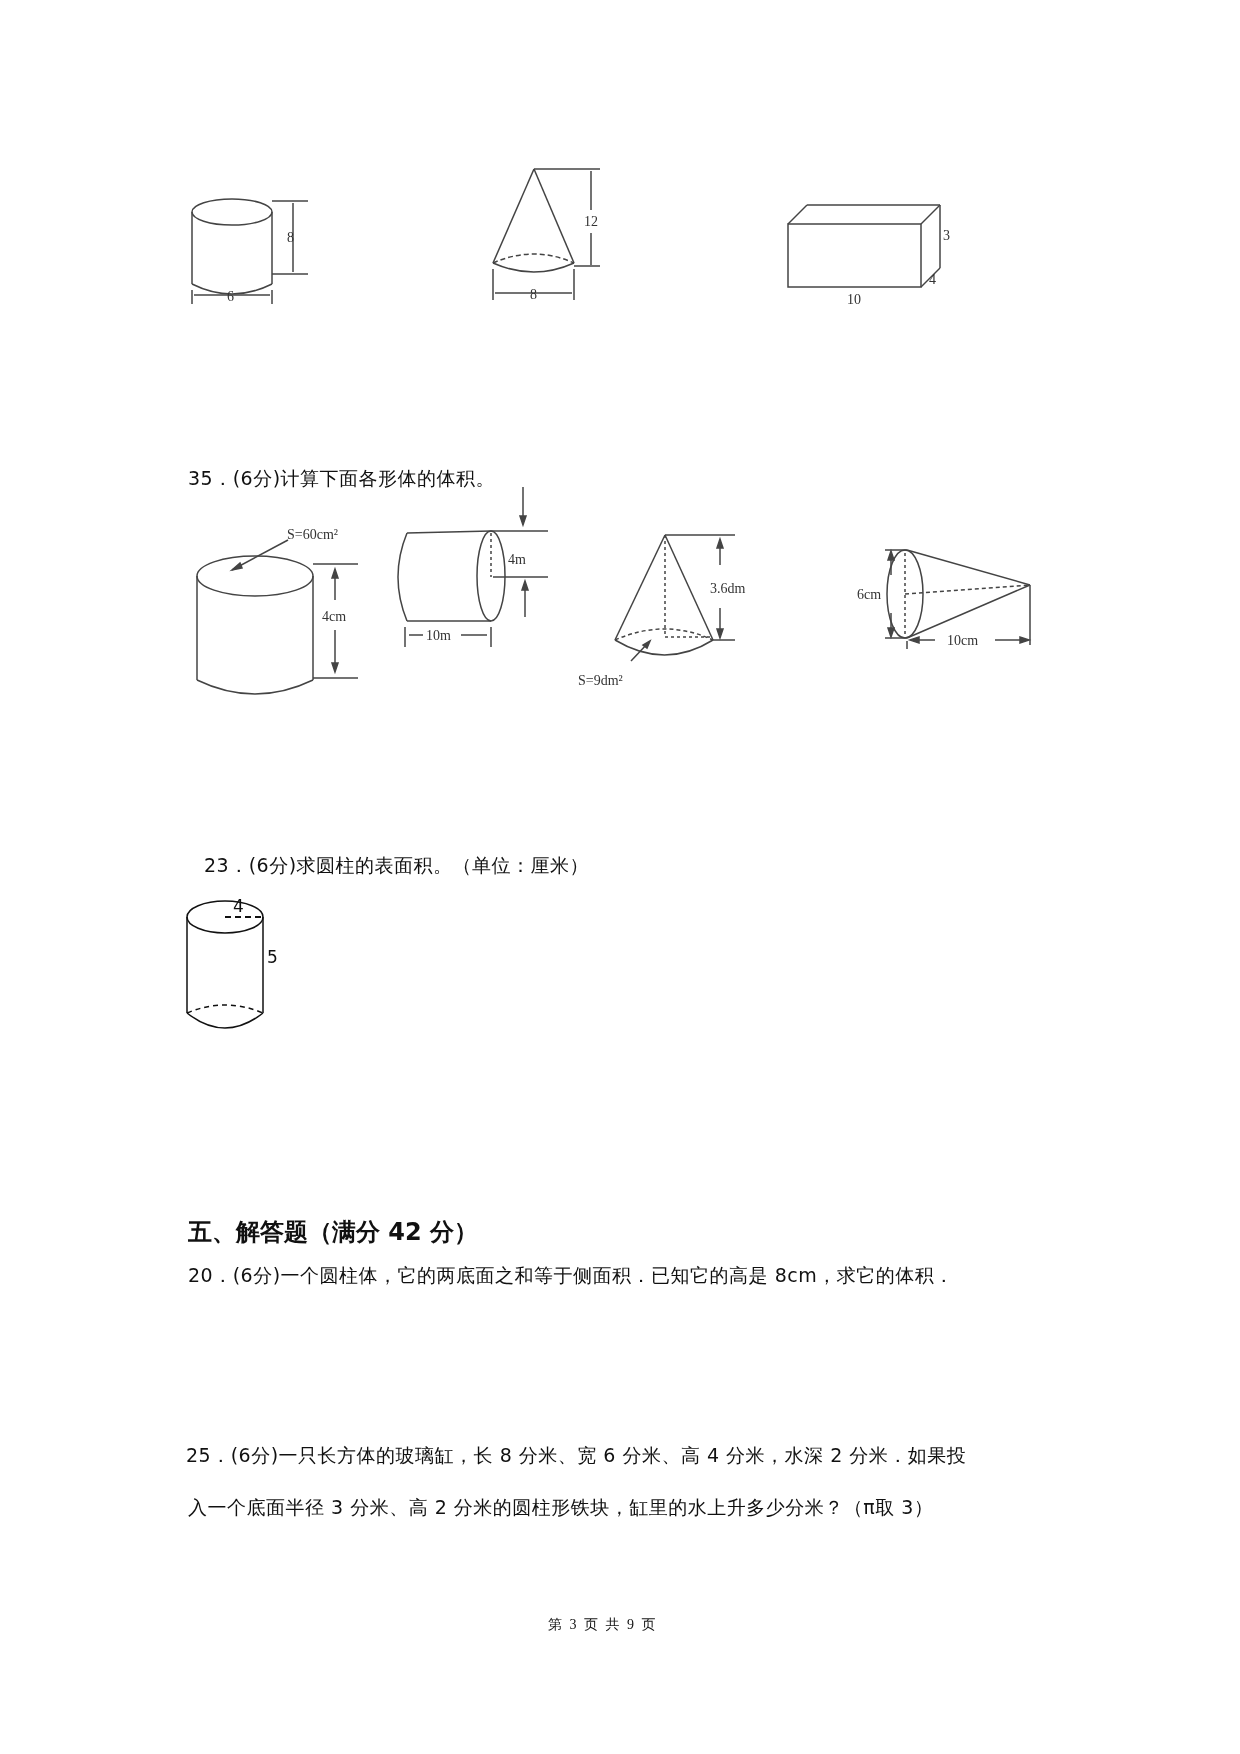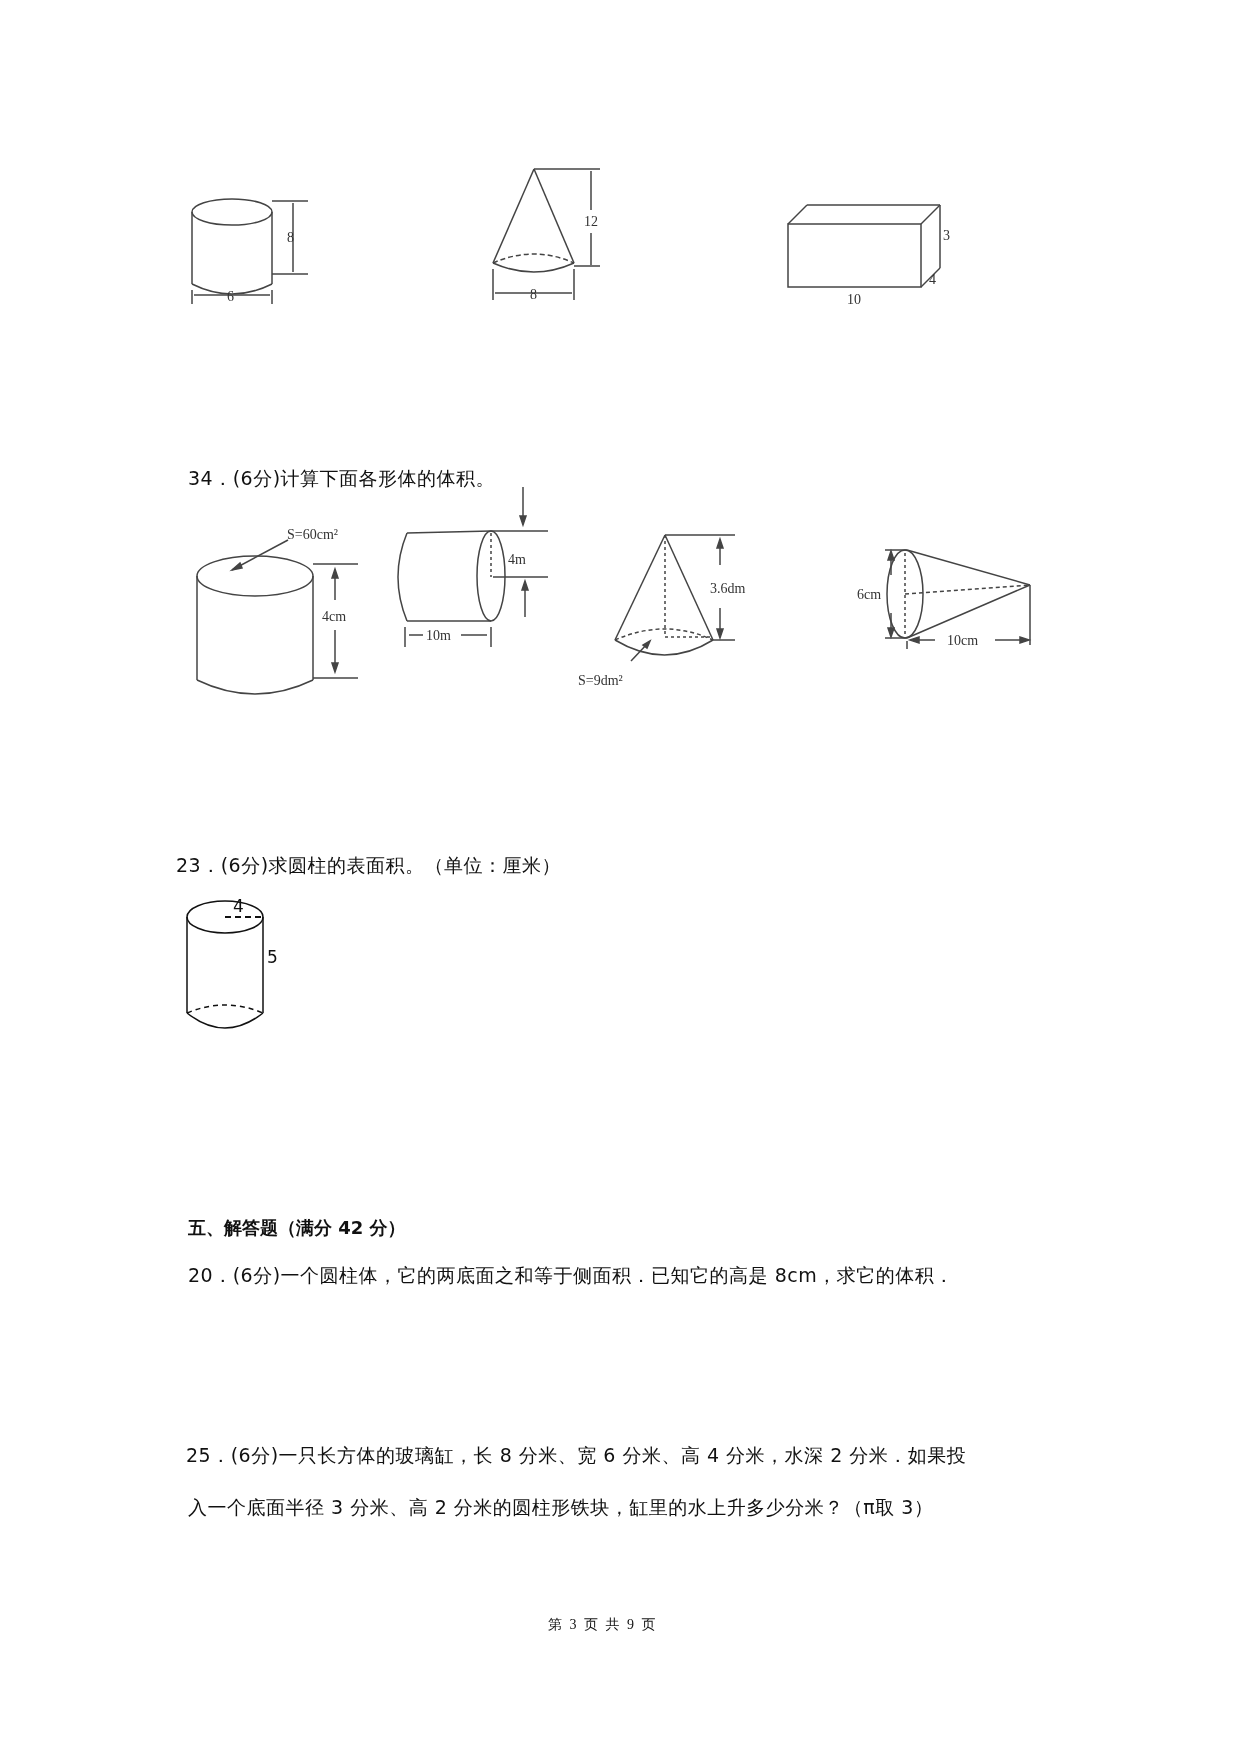--- a/index.html
+++ b/index.html
@@ -1,20 +1,20 @@
 <!DOCTYPE html>
 <html><head>
 <meta charset="utf-8">
 <style>
   html, body { margin: 0; padding: 0; background: #ffffff; }
   body { width: 1240px; height: 1754px; position: relative; overflow: hidden;
          font-family: "DejaVu Sans", sans-serif; color: #111; }
   .abs { position: absolute; }
   .q { font-size: 19px; letter-spacing: 0.5px; white-space: nowrap; }
-  .sec { font-size: 18px; font-weight: bold; }
+  .sec { font-size: 24px; font-weight: bold; }
   .fig svg { overflow: visible; }
   .lbl { font-family: "Liberation Serif", serif; font-size: 14px; fill: #333; }
   .lbl2 { font-family: "DejaVu Sans", sans-serif; font-size: 17px; fill: #111; }
   .footer { font-family: "Liberation Serif", serif; font-size: 14px; letter-spacing: 2px; }
 </style>
 </head>
 <body>
 
 <div class="abs fig" style="left:190px; top:180px; width:130px; height:130px;">
   <svg width="130" height="130">
@@ -64,21 +64,21 @@
       <line x1="22" y1="5" x2="155" y2="5"></line>
       <line x1="155" y1="5" x2="155" y2="68"></line>
       <line x1="136" y1="87" x2="155" y2="68"></line>
     </g>
     <text class="lbl" x="158" y="40">3</text>
     <text class="lbl" x="144" y="84">4</text>
     <text class="lbl" x="62" y="104">10</text>
   </svg>
 </div>
 
-<div class="abs q" style="left:188px; top:466px;">34．(6分)计算下面各形体的体积。</div>
+<div class="abs q" style="left:188px; top:466px;">35．(6分)计算下面各形体的体积。</div>
 
 <div class="abs fig" style="left:195px; top:528px; width:180px; height:175px;">
   <svg width="180" height="175">
     <g stroke="#444" fill="none" stroke-width="1.5">
       <ellipse cx="60" cy="48" rx="58" ry="20"></ellipse>
       <line x1="2" y1="48" x2="2" y2="152"></line>
       <line x1="118" y1="48" x2="118" y2="152"></line>
       <path d="M2 152 Q60 180 118 152"></path>
       <line x1="118" y1="36" x2="163" y2="36"></line>
       <line x1="118" y1="150" x2="163" y2="150"></line>
@@ -160,21 +160,21 @@
       <line x1="58" y1="95" x2="80" y2="95"></line>
       <line x1="140" y1="95" x2="172" y2="95"></line>
       <polygon points="55,95 64,92 64,98" fill="#444"></polygon>
       <polygon points="174,95 165,92 165,98" fill="#444"></polygon>
     </g>
     <text class="lbl" x="2" y="54">6cm</text>
     <text class="lbl" x="92" y="100">10cm</text>
   </svg>
 </div>
 
-<div class="abs q" style="left:176px; top:853px;">23．(6分)求圆柱的表面积。（单位：厘米）</div>
+<div class="abs q" style="left:204px; top:853px;">23．(6分)求圆柱的表面积。（单位：厘米）</div>
 
 <div class="abs fig" style="left:185px; top:895px; width:120px; height:140px;">
   <svg width="120" height="140">
     <g stroke="#111" fill="none" stroke-width="1.5">
       <ellipse cx="40" cy="22" rx="38" ry="16"></ellipse>
       <line x1="2" y1="22" x2="2" y2="118"></line>
       <line x1="78" y1="22" x2="78" y2="118"></line>
       <path d="M2 118 Q40 102 78 118" stroke-dasharray="5,4"></path>
       <path d="M2 118 Q40 148 78 118"></path>
       <line x1="40" y1="22" x2="78" y2="22" stroke-dasharray="6,4" stroke-width="2"></line>

